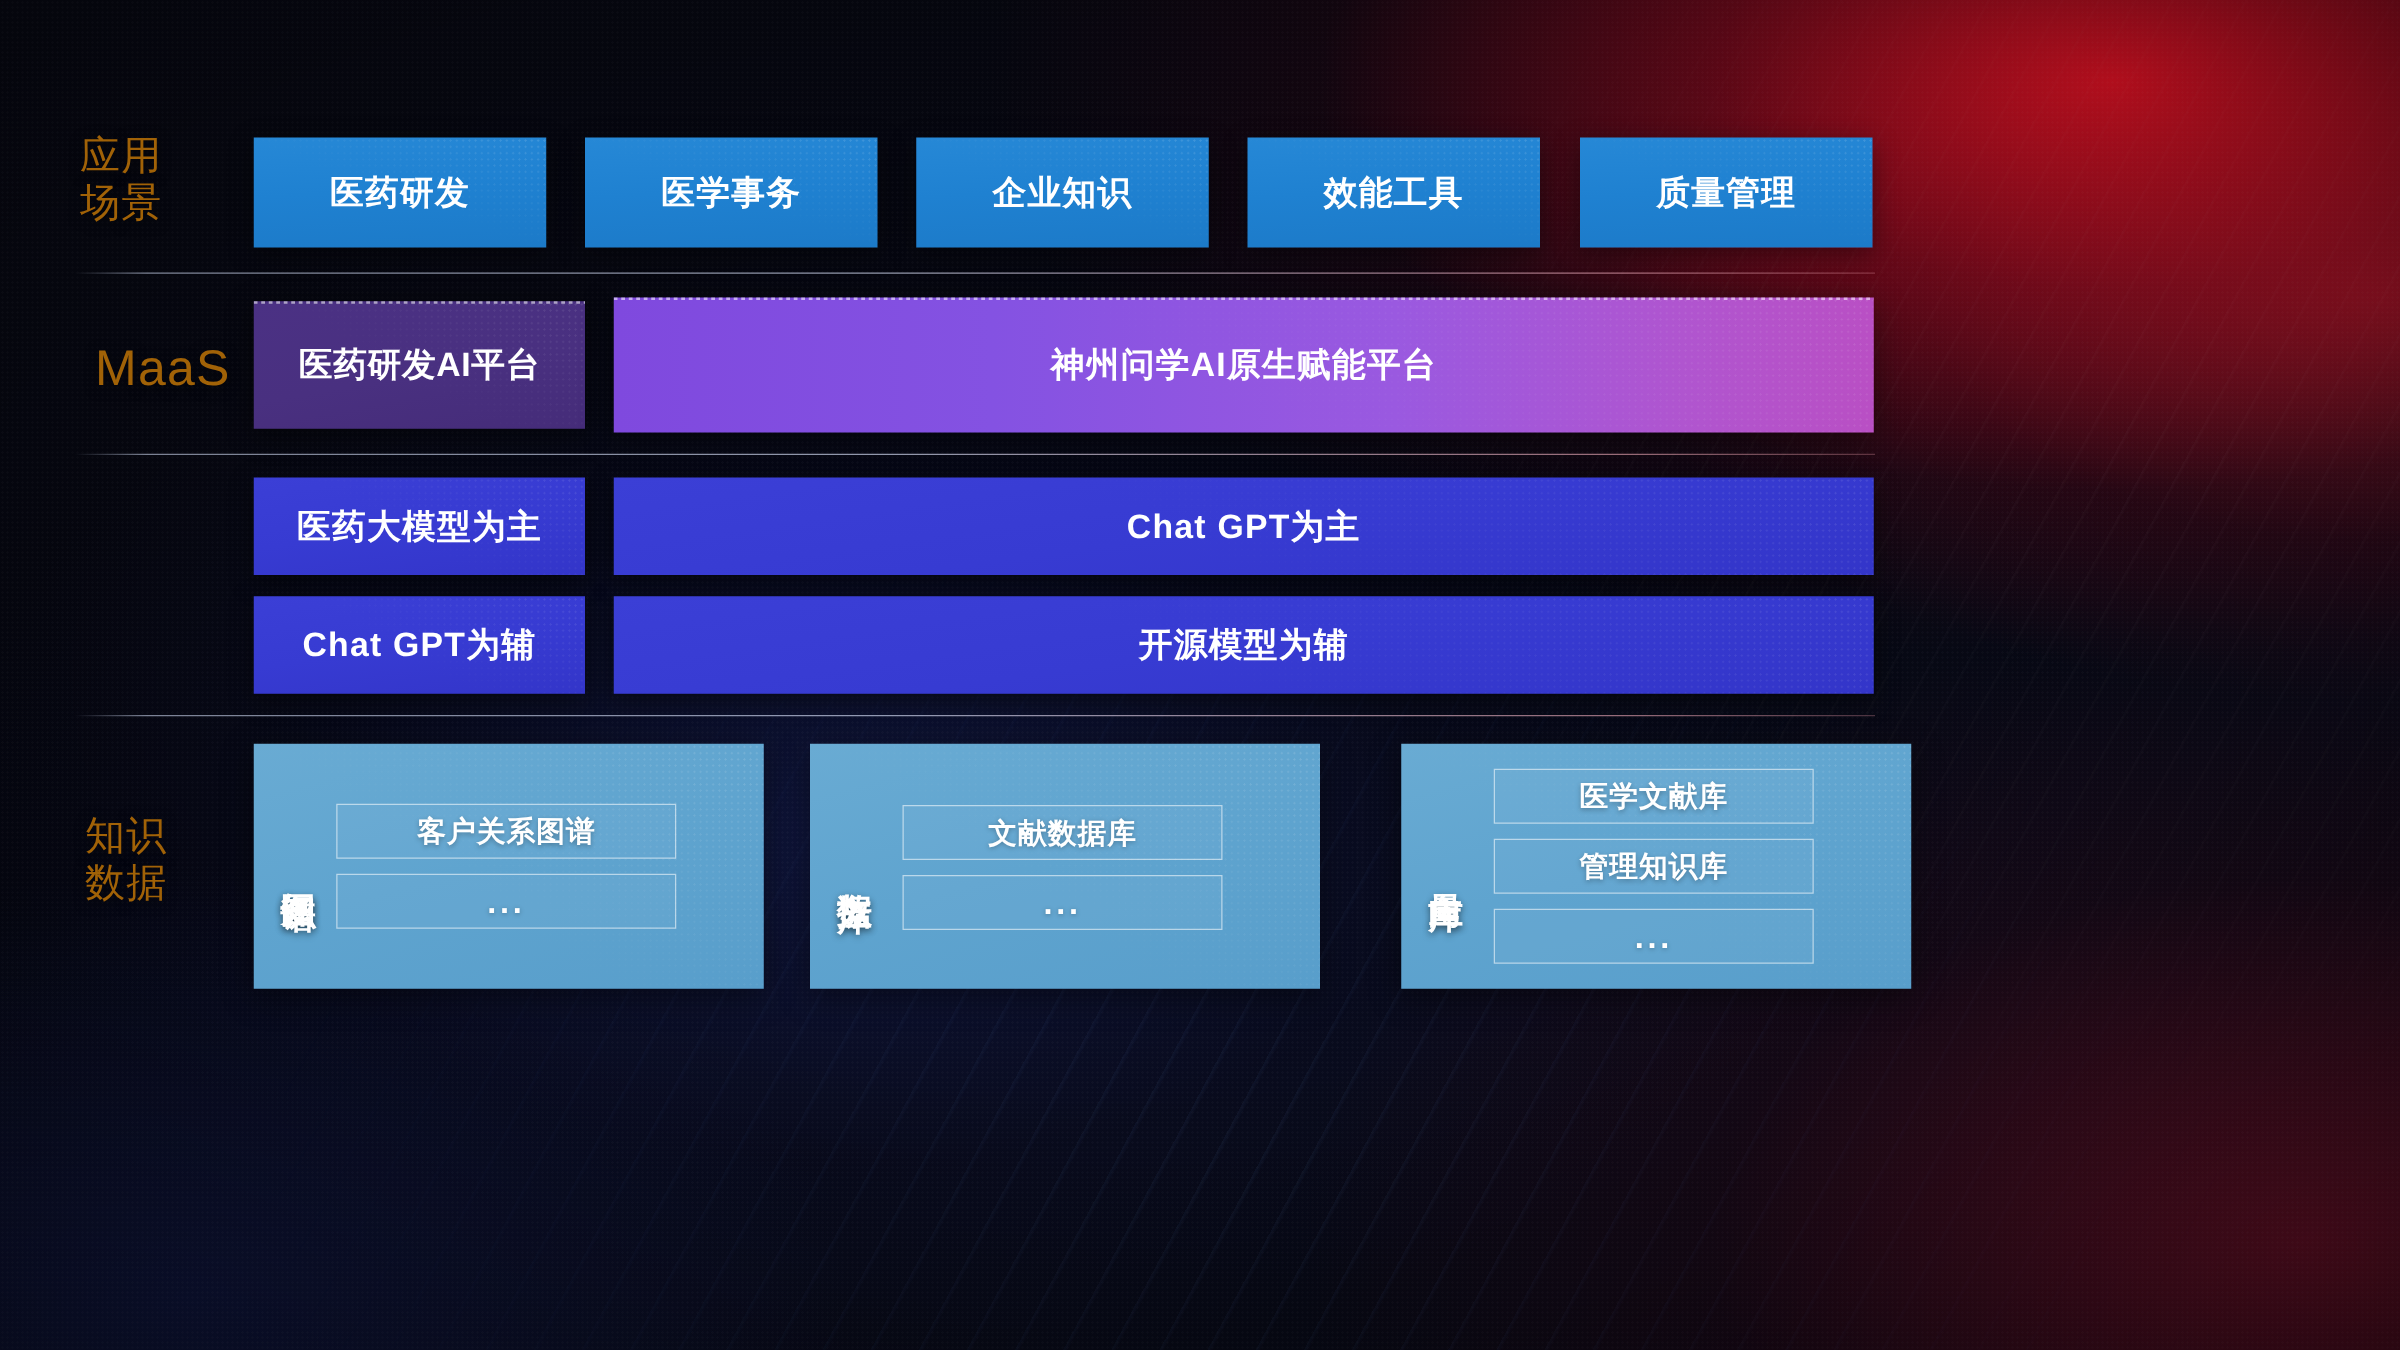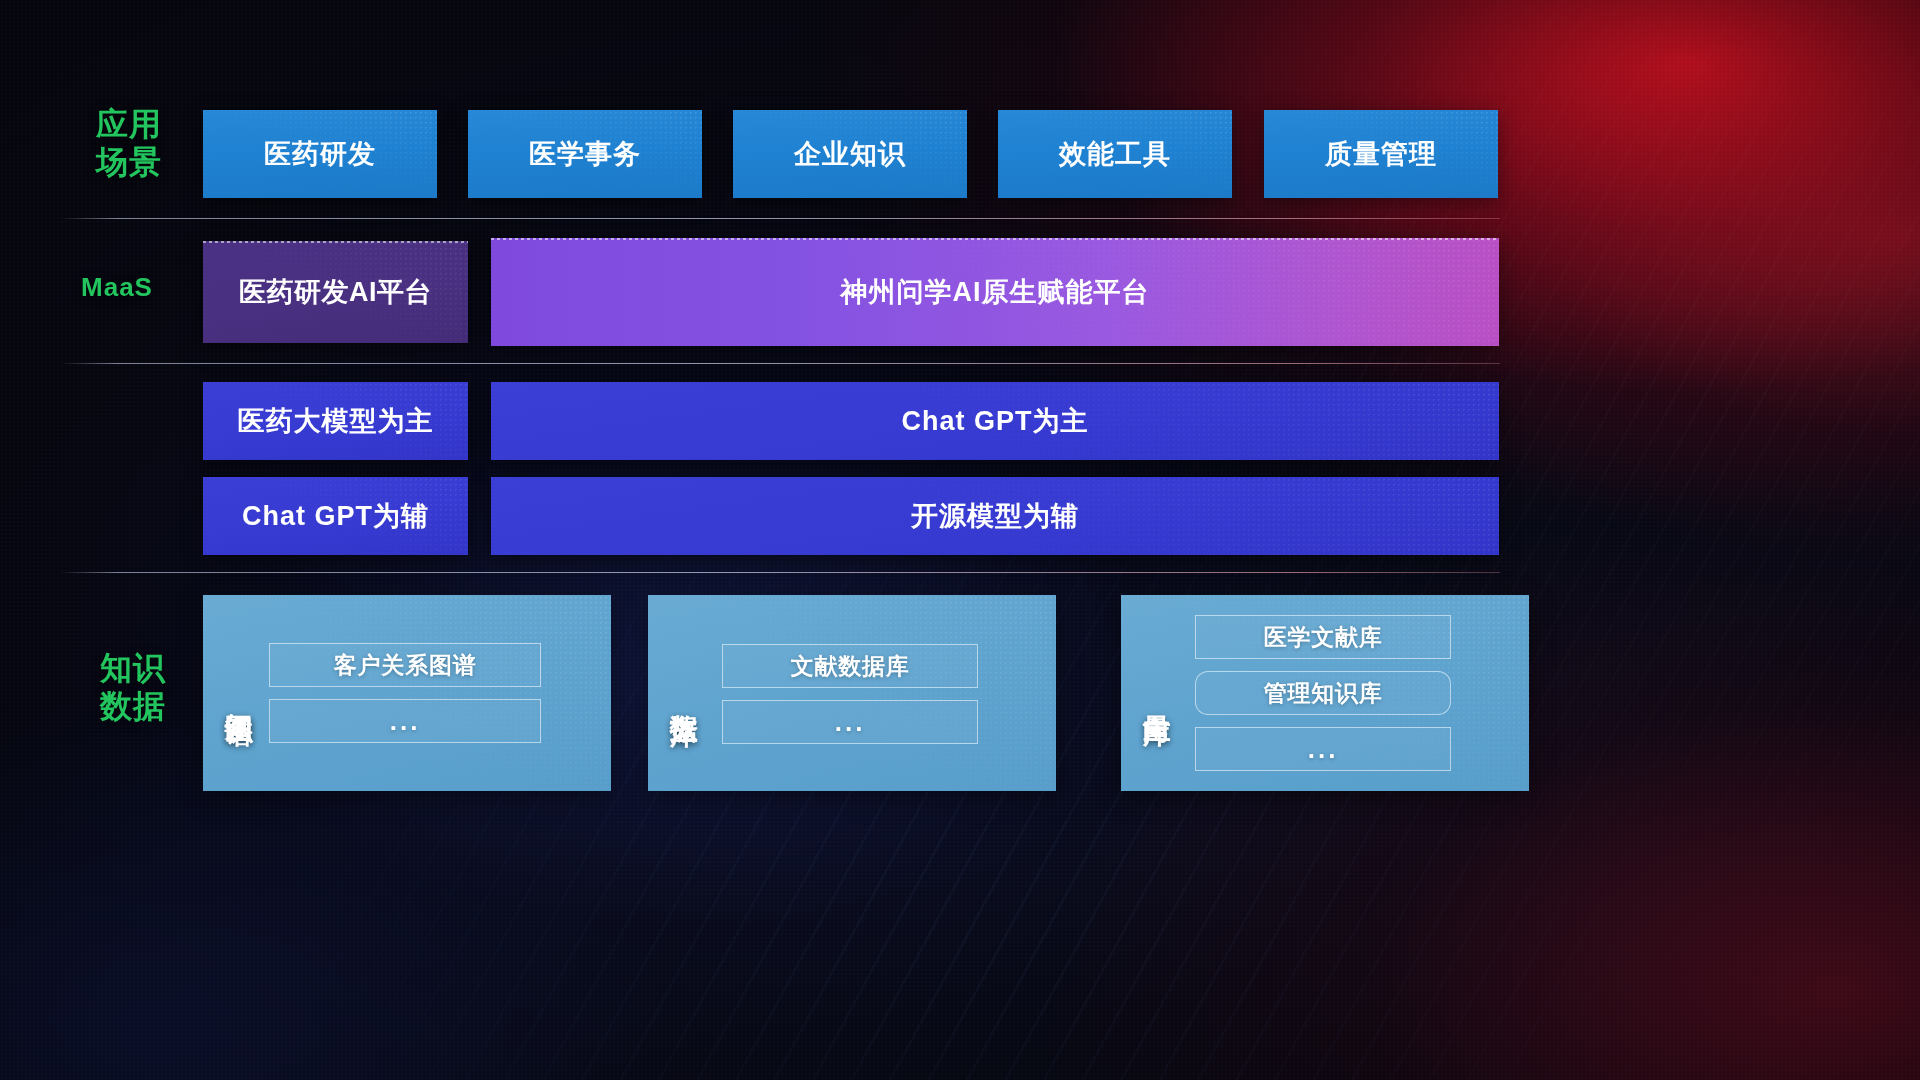--- a/index.html
+++ b/index.html
@@ -51,24 +51,23 @@
 
   
   #stage { position:absolute; inset:0; }
   .divider {
     position:absolute; height:1px;
     background:linear-gradient(90deg, rgba(190,200,225,0.0) 0%, rgba(196,206,230,0.62) 4%, rgba(206,214,238,0.70) 45%, rgba(226,160,175,0.66) 86%, rgba(230,150,165,0.30) 100%);
   }
 
   .rowlabel {
     position:absolute;
-    color:#22c55e;
-    font-weight:700;
+    color:#a16207;
+    font-weight:400;
     letter-spacing:1px;
-    text-align:center;
     line-height:1.18;
     text-shadow:0 2px 10px rgba(0,0,0,.55);
     white-space:pre-line;
   }
 
   
   .appbox {
     position:absolute;
     display:flex; align-items:center; justify-content:center;
     background:linear-gradient(177deg,#2688d6 0%,#1f81d1 48%,#1c7ac8 100%);
@@ -177,21 +176,21 @@
   </div>
   <div class="appbox" style="left:998px; top:110px; width:234px; height:88px;">
     <span>效能工具</span>
   </div>
   <div class="appbox" style="left:1264px; top:110px; width:234px; height:88px;">
     <span>质量管理</span>
   </div>
 
   <div class="divider" style="left:60px; top:218px; width:1440px;"></div>
 
-  <div class="rowlabel" style="left:52px; top:272px; width:130px; font-size:26px;">MaaS</div>
+  <div class="rowlabel" style="left:76px; top:272px; width:130px; font-size:40px;">MaaS</div>
 
   <div class="maasbox-left dotfx topdash" style="left:203px; top:241px; width:265px; height:102px;">
     <span>医药研发AI平台</span>
   </div>
 
   <div class="maasbox-right dotfx topdash" style="left:491px; top:238px; width:1008px; height:108px;">
     <span>神州问学AI原生赋能平台</span>
   </div>
 
   <div class="divider" style="left:60px; top:363px; width:1440px;"></div>
@@ -239,21 +238,21 @@
       </div>
     </div>
   </div>
 
   <div class="kgroup" style="left:1121px; top:595px; width:408px; height:196px; padding:0 12px 0 18px;">
     <div class="kglabel" style="height:124px;">向量库</div>
     <div class="kgitems" style="margin-left:22px; gap:12px; width:256px;">
       <div class="kgitem" style="height:44px;">
         <span>医学文献库</span>
       </div>
-      <div class="kgitem" style="height:44px;border-radius:13px;">
+      <div class="kgitem" style="height:44px;">
         <span>管理知识库</span>
       </div>
       <div class="kgitem ellipsis" style="height:44px;">
         <span>...</span>
       </div>
     </div>
   </div>
 
 </div>
 

